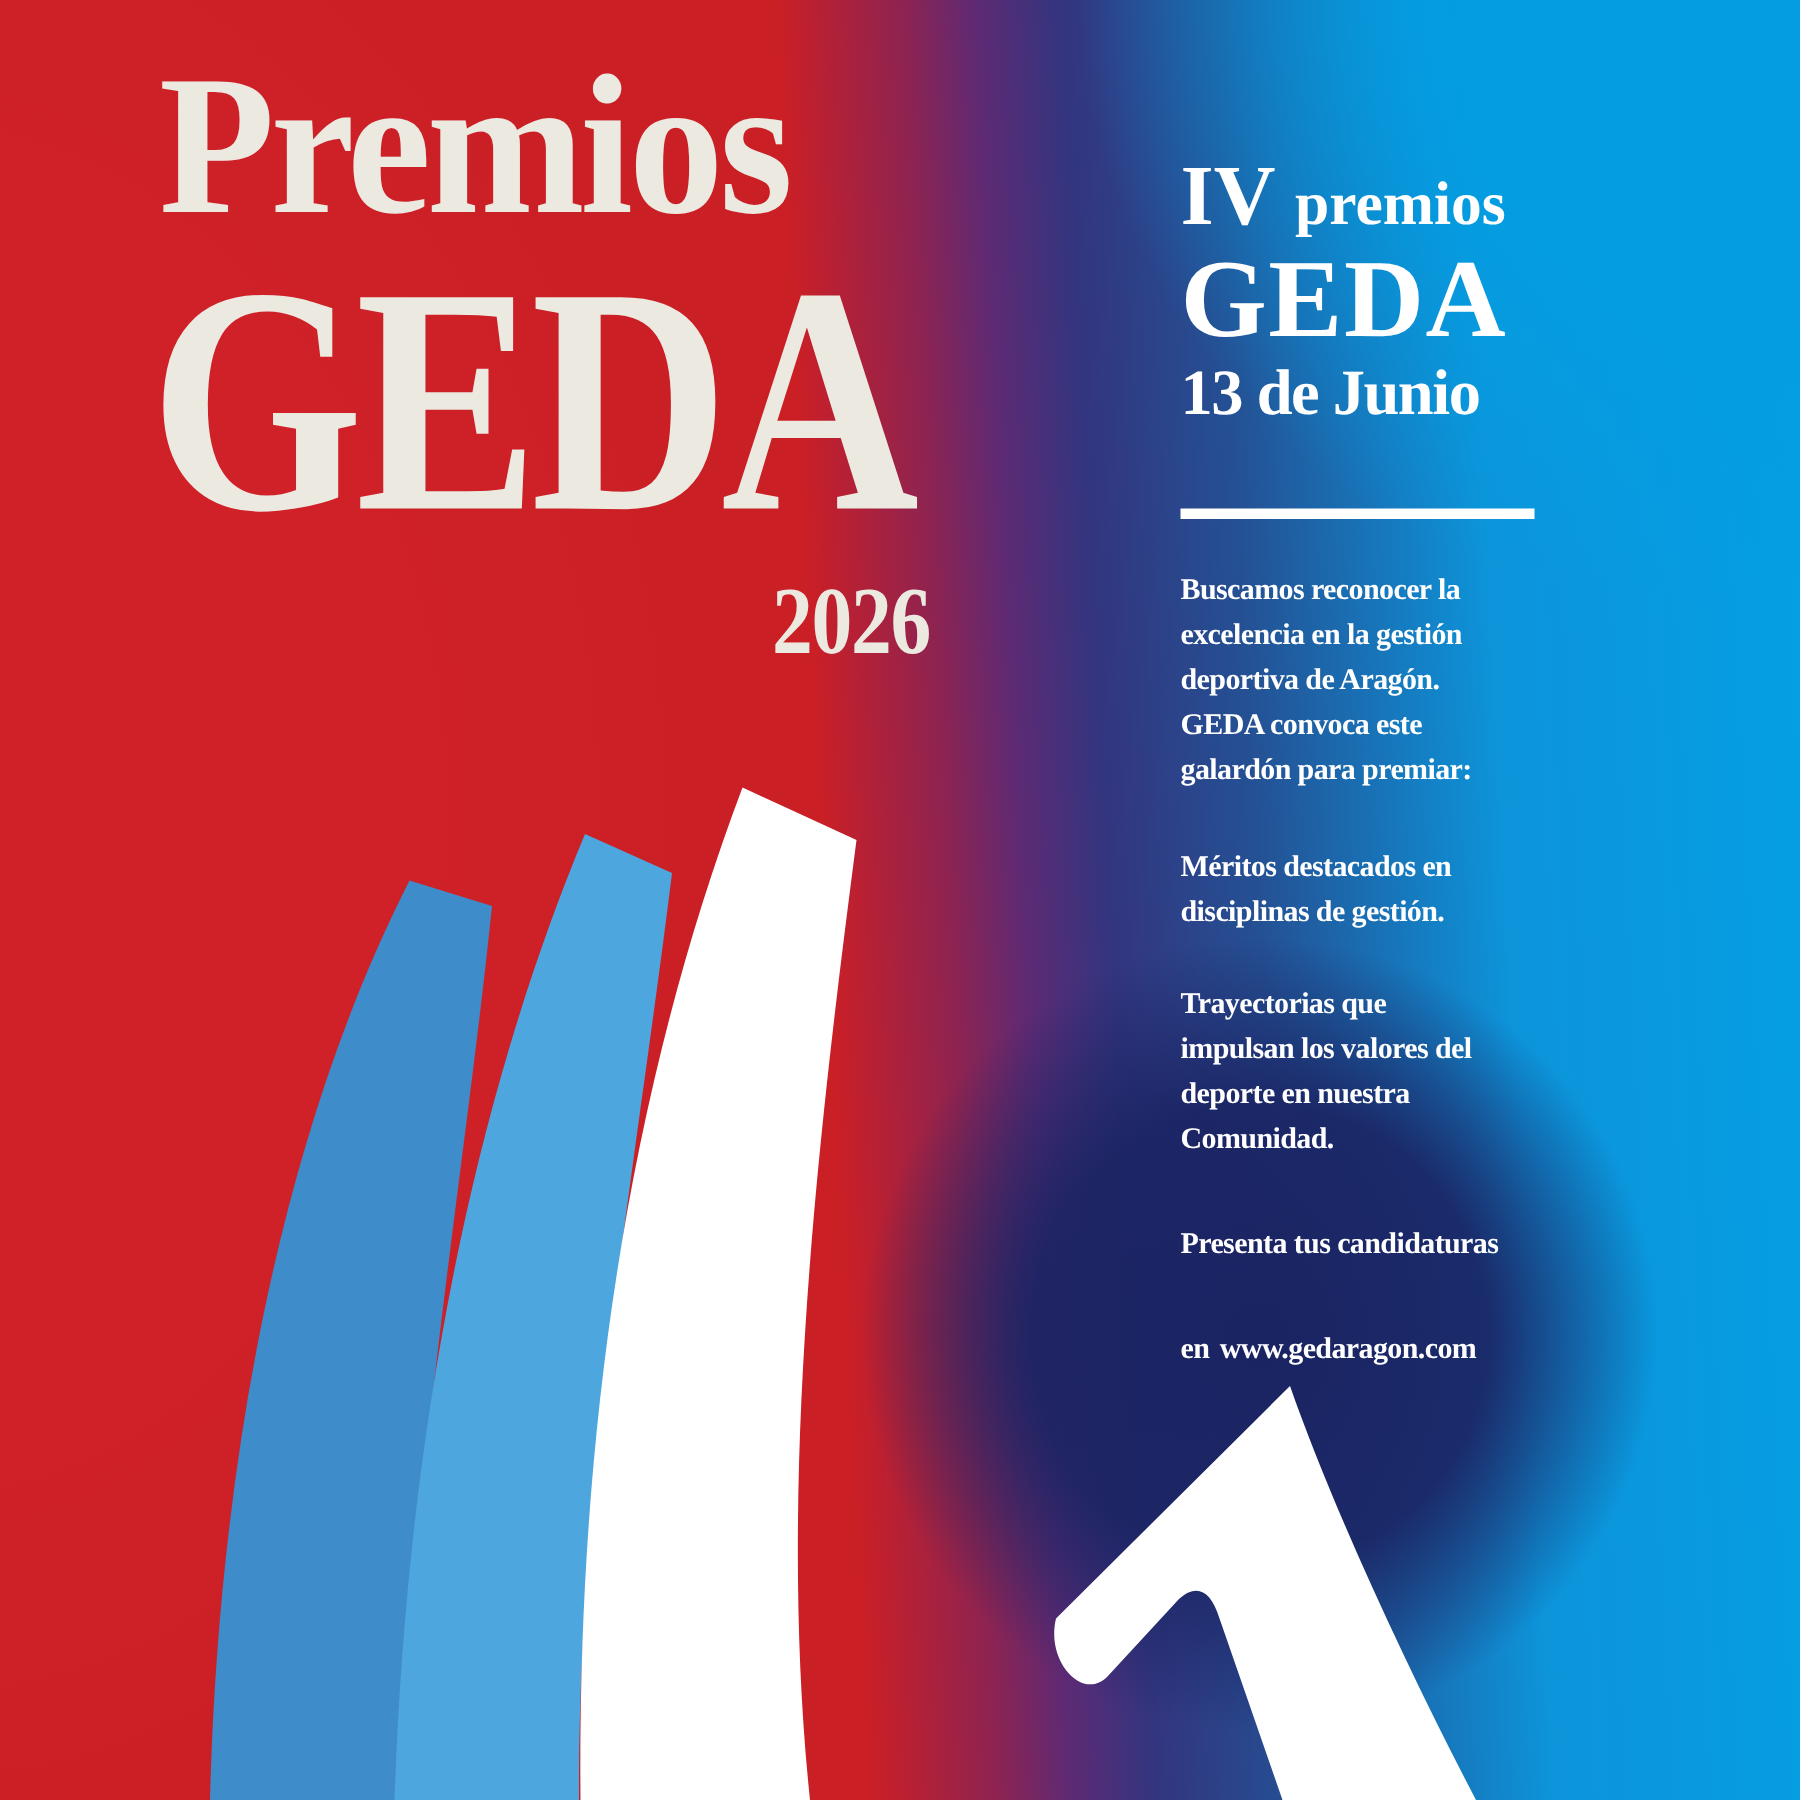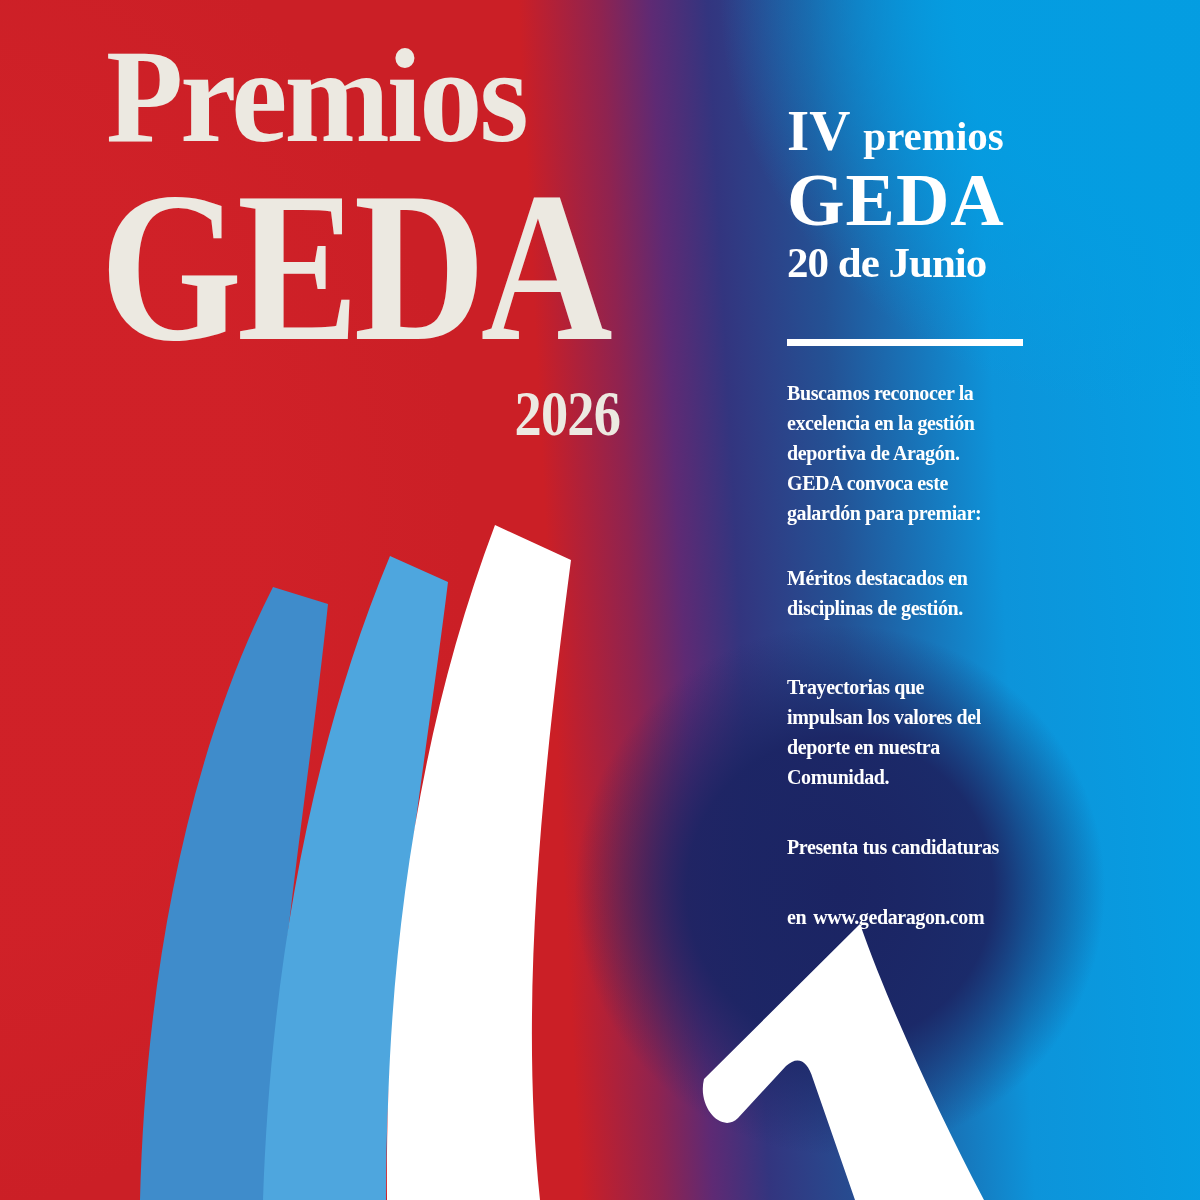--- a/index.html
+++ b/index.html
@@ -63,21 +63,21 @@
   }
   .rc-divider{
     position:absolute;left:0;top:339px;width:236px;height:7px;background:#ffffff;
   }
   .rc-body{
     position:absolute;left:0;top:378px;width:330px;
     font-size:20px;font-weight:700;line-height:30px;letter-spacing:-0.4px;
   }
   .rc-body p{margin:0;white-space:pre-line;}
   .rc-body p.p1{margin-bottom:35px;}
-  .rc-body p.p2{margin-bottom:49px;}
+  .rc-body p.p2{margin-bottom:31px;}
   .rc-body p.p3{margin-bottom:12px;}
   .cta-line{white-space:nowrap;margin-top:40px;}
   .cta-url{margin-left:7px;}
 </style>
 </head>
 <body>
 
 <div class="poster">
 
   <svg class="shapes" viewBox="0 0 1200 1200" aria-hidden="true">
@@ -90,21 +90,21 @@
   <div class="t-premios">Premios</div>
   <div class="t-geda">GEDA</div>
   <div class="t-year"><span>2026</span></div>
 
   <div class="rc">
     <div class="rc-line1">
       <span class="rc-iv">IV</span>
       <span class="rc-premios">premios</span>
     </div>
     <div class="rc-geda">GEDA</div>
-    <div class="rc-date">20 de Junio</div>
+    <div class="rc-date">13 de Junio</div>
     <div class="rc-divider"></div>
     <div class="rc-body">
       <p class="p1">Buscamos reconocer la
 excelencia en la gestión
 deportiva de Aragón.
 GEDA convoca este
 galardón para premiar:</p>
       <p class="p2">Méritos destacados en
 disciplinas de gestión.</p>
       <p class="p3">Trayectorias que

